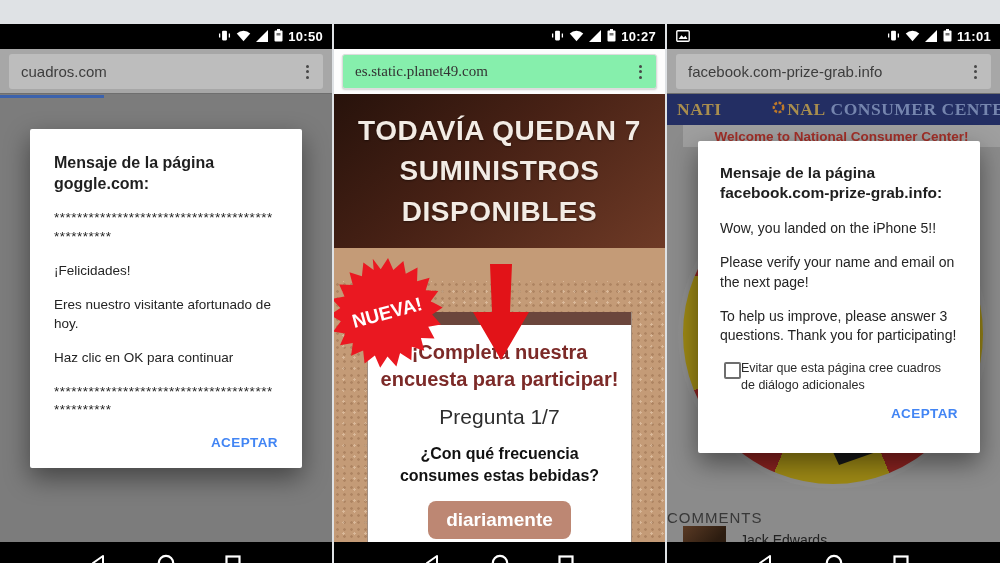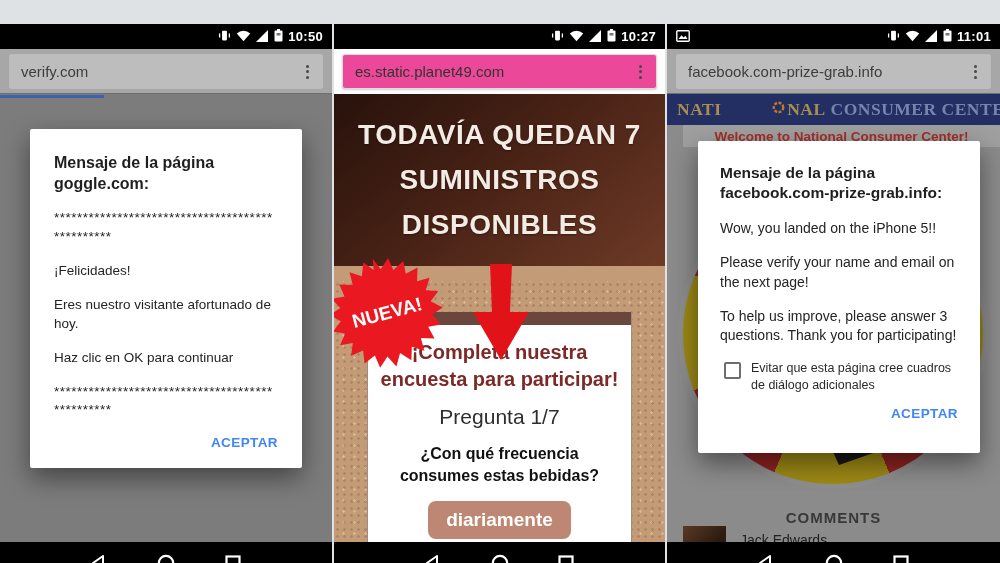--- a/index.html
+++ b/index.html
@@ -22,21 +22,21 @@
 
   
   .page { position:absolute; top:25px; bottom:45px; left:0; right:0; overflow:hidden; }
 
   
   .chrome-dim { position:absolute; top:0; left:0; right:0; height:45px; background:#a7a7a7;
     border-bottom:1px solid #6f6f6f; z-index:6; padding:5px 9px; }
   .chrome-white { position:absolute; top:0; left:0; right:0; height:45px; background:#fdfdfd; z-index:6; padding:5px 8px; }
   .urlbar { height:35px; border-radius:3px; display:flex; align-items:center; justify-content:space-between; padding:0 12px; }
   .chrome-dim .urlbar { background:#bdbdbd; }
-  .chrome-white .urlbar { background:#ec4899; border:1px solid #dcdcdc; box-shadow:0 1px 2px rgba(0,0,0,.18); }
+  .chrome-white .urlbar { background:#86efac; border:1px solid #dcdcdc; box-shadow:0 1px 2px rgba(0,0,0,.18);font-family:Liberation Serif, serif; }
   .url-text { font-size:15px; color:#3d3d3d; }
   .chrome-white .url-text { color:#333; }
   .menu-dots { display:flex; flex-direction:column; gap:2.5px; padding:4px 2px; }
   .menu-dots i { width:3px; height:3px; border-radius:50%; background:#474747; display:block; }
   .progress-line { position:absolute; top:46px; left:0; width:104px; height:3px; background:#3c62ac; z-index:7; }
 
   
   .dialog { position:absolute; background:#fff; border-radius:2px; z-index:30;
     box-shadow:0 10px 26px rgba(0,0,0,.45); }
   .dialog .dlg-title { font-weight:bold; color:#1f1f1f; }
@@ -46,21 +46,21 @@
   
   .p1 .page { background:#7c7c7c; }
   .p1 .dialog { top:80px; left:30px; width:272px; padding:23px 24px 18px; }
   .p1 .dlg-title { font-size:16px; line-height:1.32; margin-bottom:15px; }
   .p1 .dlg-p { font-size:13.5px; line-height:1.4; margin-bottom:15px; }
   .p1 .stars { word-break:break-all; letter-spacing:.5px; }
   .p1 .dlg-accept { font-size:13.5px; margin-top:2px; }
 
   
   .p2 .page { background:#c49b77; }
-  .banner-brown { position:absolute; top:45px; left:0; right:0; height:172px; z-index:2;
+  .banner-brown { position:absolute; top:45px; left:0; right:0; height:154px; z-index:2;
     background:linear-gradient(140deg, #27120b 0%, #472115 45%, #6e3a26 100%);
     display:flex; flex-direction:column; justify-content:space-evenly; align-items:center; padding:12px 0; }
   .banner-brown .bline { color:#f3ece5; font-weight:bold; font-size:28px; letter-spacing:.5px; text-shadow:0 1px 2px rgba(0,0,0,.4); }
   .sandy { position:absolute; top:232px; left:0; right:0; bottom:0; z-index:1; background-color:#c49b77;
     background-image:radial-gradient(rgba(96,52,24,.22) 1px, transparent 1.6px),
                      radial-gradient(rgba(255,238,218,.35) 1px, transparent 1.4px);
     background-size:7px 7px, 11px 11px; background-position:0 0, 4px 5px; }
   .down-arrow { position:absolute; left:135px; top:215px; z-index:6; display:block; }
   .survey-card { position:absolute; left:33px; right:33px; top:263px; bottom:0; background:#fff; z-index:5;
     border-left:1px solid #a08d7f; border-right:1px solid #a08d7f; text-align:center; }
@@ -86,26 +86,26 @@
     display:flex; align-items:center; justify-content:center; }
   .welcome-text { color:#a22f28; font-weight:bold; font-size:13.5px; }
   .wheel { position:absolute; left:11px; top:130px; width:310px; height:310px; border-radius:50%; z-index:2;
     border:5px solid #8e8e8e;
     background:conic-gradient(from 158deg, #9c8815 0 45deg, #8c2320 0 90deg, #9c8815 0 135deg,
       #8c2320 0 180deg, #9c8815 0 225deg, #8c2320 0 270deg, #9c8815 0 315deg, #8c2320 0 360deg); }
   .wheel svg { display:block; }
   .p3 .dialog { top:92px; left:31px; width:282px; padding:22px 22px 32px; }
   .p3 .dlg-title { font-size:15.5px; line-height:1.32; margin-bottom:15px; word-wrap:break-word; }
   .p3 .dlg-p { font-size:14px; line-height:1.38; margin-bottom:15px; }
-  .checkbox-row { display:flex; gap:10px; margin:4px 0 6px 4px; align-items:flex-start; }
+  .checkbox-row { display:flex; margin:4px 0 6px 4px; align-items:flex-start; }
   .checkbox-box { width:17px; height:17px; border:2px solid #6e6e6e; border-radius:2px; flex:0 0 auto; margin-top:2px; cursor:pointer; background:#fff; }
   .checkbox-label { font-size:12.5px; color:#2a2a2a; line-height:1.35; }
   .p3 .dlg-accept { font-size:13.5px; margin-top:12px; }
-  .comments-header { position:absolute; top:460px; left:0; right:0; text-align:center; z-index:4;
-    color:#383838; font-weight:bold; font-size:15px; letter-spacing:1px; }
+  .comments-header { position:absolute; top:460px; left:0; right:0; z-index:4;
+    color:#383838; font-weight:normal; font-size:15px; letter-spacing:1px; }
   .comment-row { position:absolute; top:477px; left:16px; right:10px; display:flex; gap:14px; z-index:4; align-items:flex-start; }
   .comment-avatar { width:43px; height:26px; background:linear-gradient(135deg,#5a3a24,#2c1c10 70%); flex:0 0 auto; }
   .comment-author { color:#222; font-weight:normal; font-size:14px; padding-top:6px; }
 </style>
 </head>
 <body>
 
 <div class="stage">
 
   <div class="phone p1">
@@ -133,21 +133,21 @@
             <rect x="0.5" y="1.5" width="8" height="11" rx="1" fill="#fff"></rect>
             <rect x="2.5" y="4" width="4" height="2.5" fill="#777"></rect>
           </svg>
       </span>
       <span class="status-time">10:50</span>
     </div>
 
     <div class="page">
       <div class="chrome-dim">
         <div class="urlbar">
-          <span class="url-text">verify.com</span>
+          <span class="url-text">cuadros.com</span>
           <span class="menu-dots">
               <i></i>
               <i></i>
               <i></i>
             </span>
         </div>
       </div>
       <div class="progress-line"></div>
 
       <div class="dialog">

